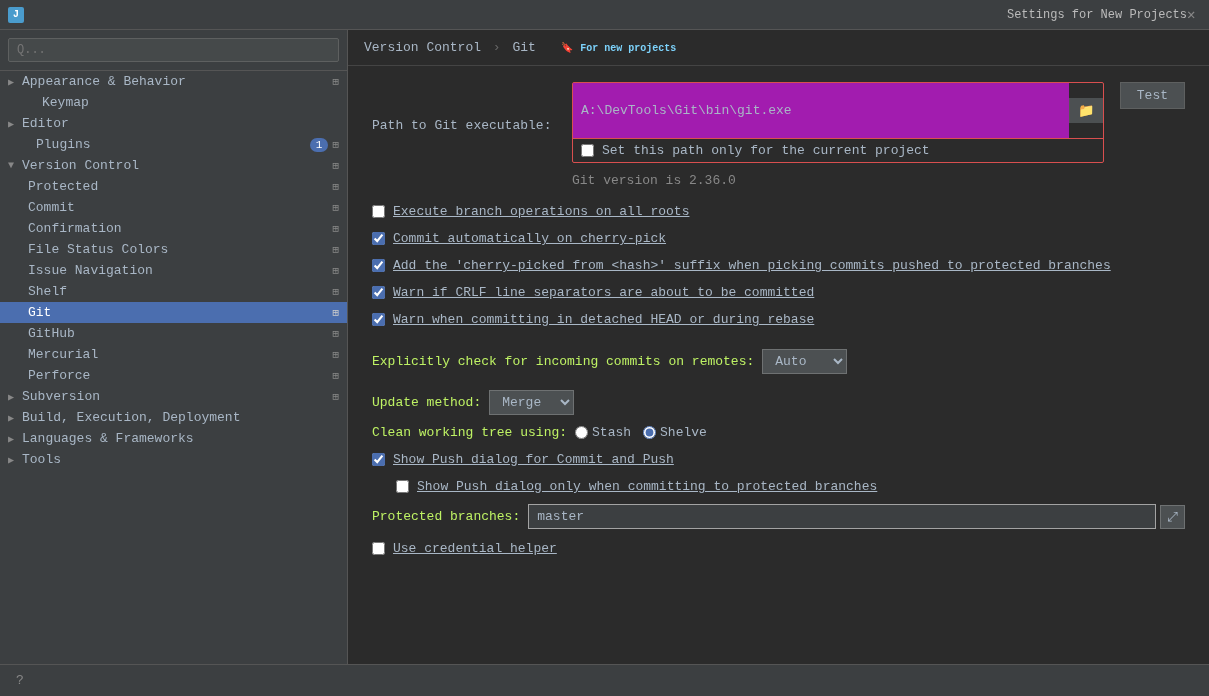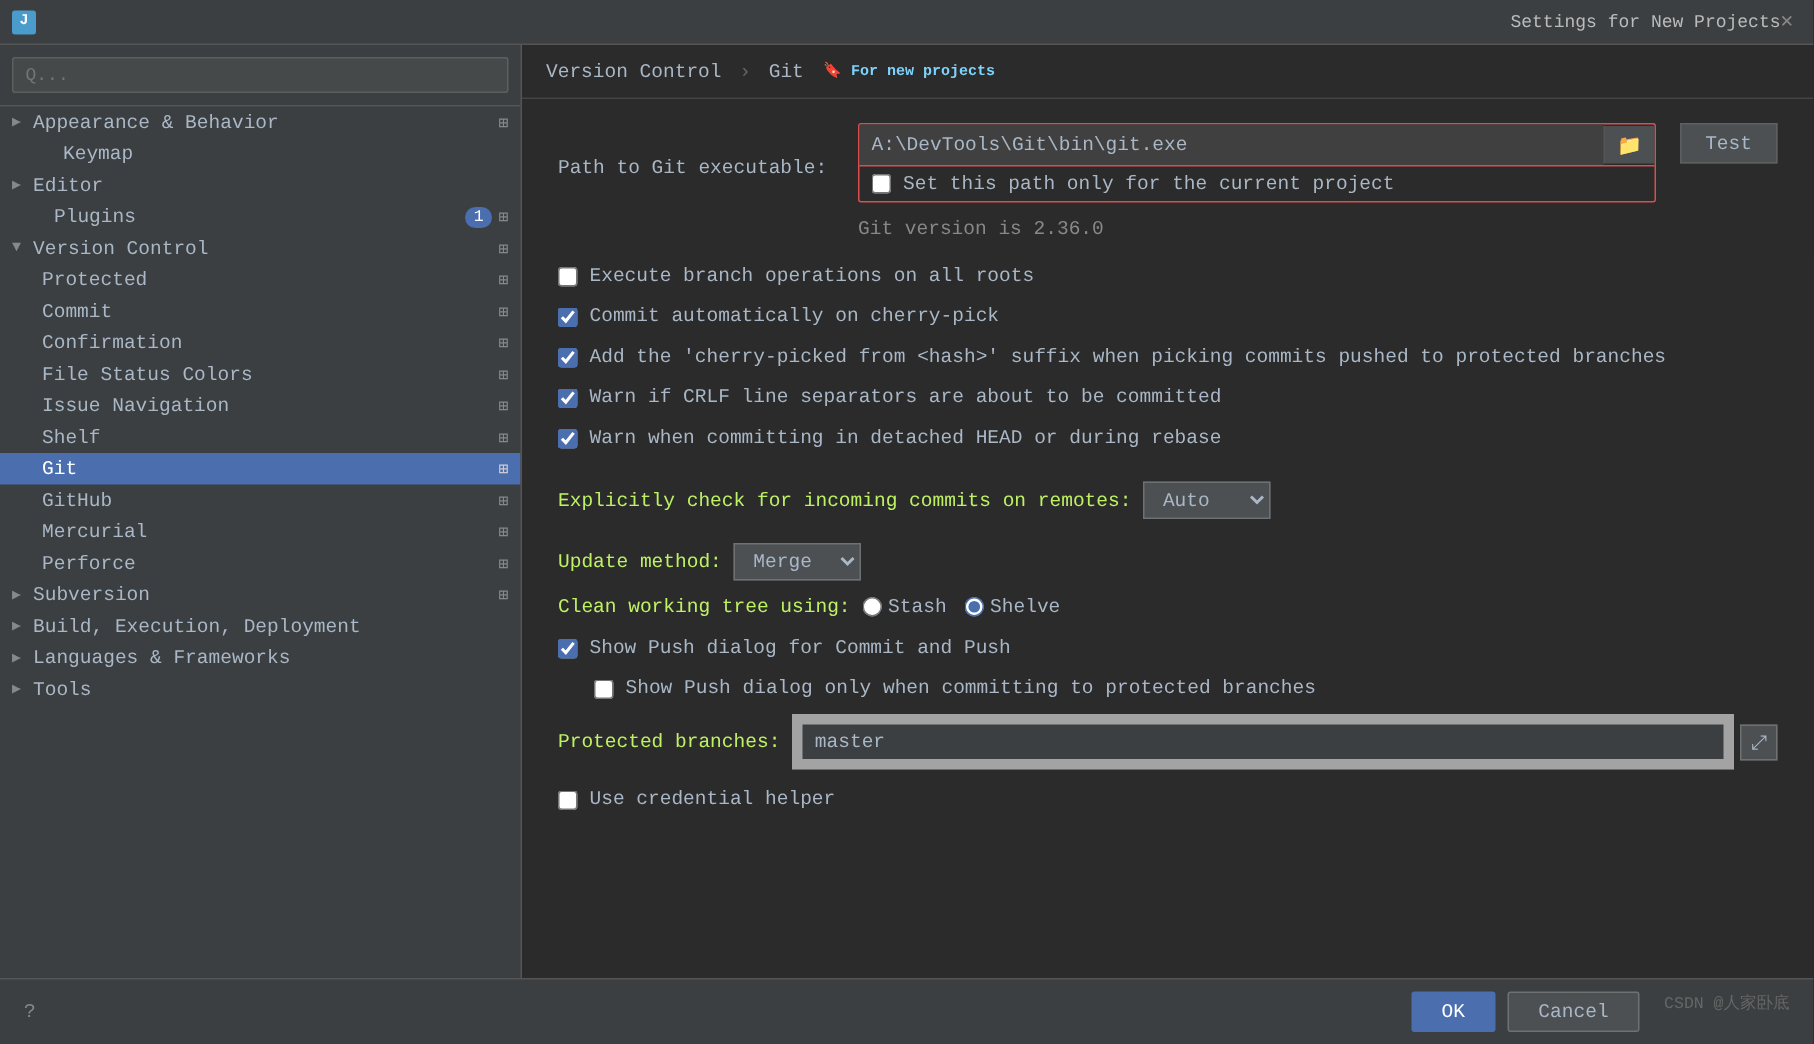--- a/index.html
+++ b/index.html
@@ -93,21 +93,21 @@
       background: #2b2b2b;
       display: flex;
       flex-direction: column;
       overflow-y: auto;
     }
     .panel-header {
       padding: 10px 16px;
       border-bottom: 1px solid #444;
       display: flex;
       align-items: center;
-      gap: 5px;
+      gap: 18px;
       flex-shrink: 0;
     }
     .breadcrumb { color: #a9b7c6; font-size: 13px; }
     .breadcrumb .sep { color: #666; margin: 0 4px; }
     .for-new-projects { color: #7dd3fc; font-size: 10px; margin-left: 8px; font-weight: bold; }
     .panel-body {
       padding: 16px 24px;
       flex: 1;
     }
     .form-row {
@@ -127,24 +127,24 @@
       border: 1px solid #d94f4f;
       border-radius: 2px;
       flex: 1;
     }
     .git-path-row {
       display: flex;
       align-items: center;
     }
     .git-path-input {
       flex: 1;
-      background: #404040;
+      background: #a21caf;
       border: none;
       color: #a9b7c6;
-      padding: 6px 8px;
+      padding: 20px 8px;
       font-family: inherit;
       font-size: 13px;
       outline: none;
     }
     .git-path-btn {
       background: #4c5052;
       border: none;
       border-left: 1px solid #555;
       padding: 5px 8px;
       cursor: pointer;
@@ -171,23 +171,24 @@
       accent-color: #4b6eaf;
     }
     .version-text {
       color: #888;
       font-size: 13px;
       margin-left: 200px;
       margin-bottom: 12px;
     }
     .option-row {
       display: flex;
-      align-items: flex-end;
+      align-items: center;
       margin-bottom: 8px;
       padding: 2px 0;
+      text-decoration: underline;
     }
     .option-row input[type=checkbox] {
       margin-right: 8px;
       accent-color: #4b6eaf;
     }
     .option-row label { color: #a9b7c6; font-size: 13px; cursor: pointer; }
     .divider { height: 12px; }
     .inline-row {
       display: flex;
       align-items: center;
@@ -207,21 +208,21 @@
     .radio-row {
       display: flex;
       align-items: center;
       margin-bottom: 10px;
     }
     .radio-row label { color: #a9b7c6; font-size: 13px; margin-right: 16px; }
     .radio-row input[type=radio] { margin-right: 4px; accent-color: #4b6eaf; }
     .protected-input {
       flex: 1;
       background: #3c3f41;
-      border: 7px solid #a3a3a3;
+      border: 1px solid #a3a3a3;
       color: #a9b7c6;
       padding: 4px 8px;
       font-family: inherit;
       font-size: 13px;
       outline: none;
     }
     .expand-btn {
       background: #4c5052;
       border: 1px solid #6e7172;
       color: #a9b7c6;
@@ -465,18 +466,13 @@
         <input type="checkbox" id="use-credential" style="">
         <label for="use-credential">Use credential helper</label>
       </div>
 
     </div>
   </div>
 </div>
 
 <div class="footer">
   <span class="footer-left">?</span>
-  <div class="footer-right">
-    <button class="btn-ok">OK</button>
-    <button class="btn-cancel">Cancel</button>
-    <span class="watermark">CSDN @人家卧底</span>
-  </div>
 </div>
 
 </body></html>

